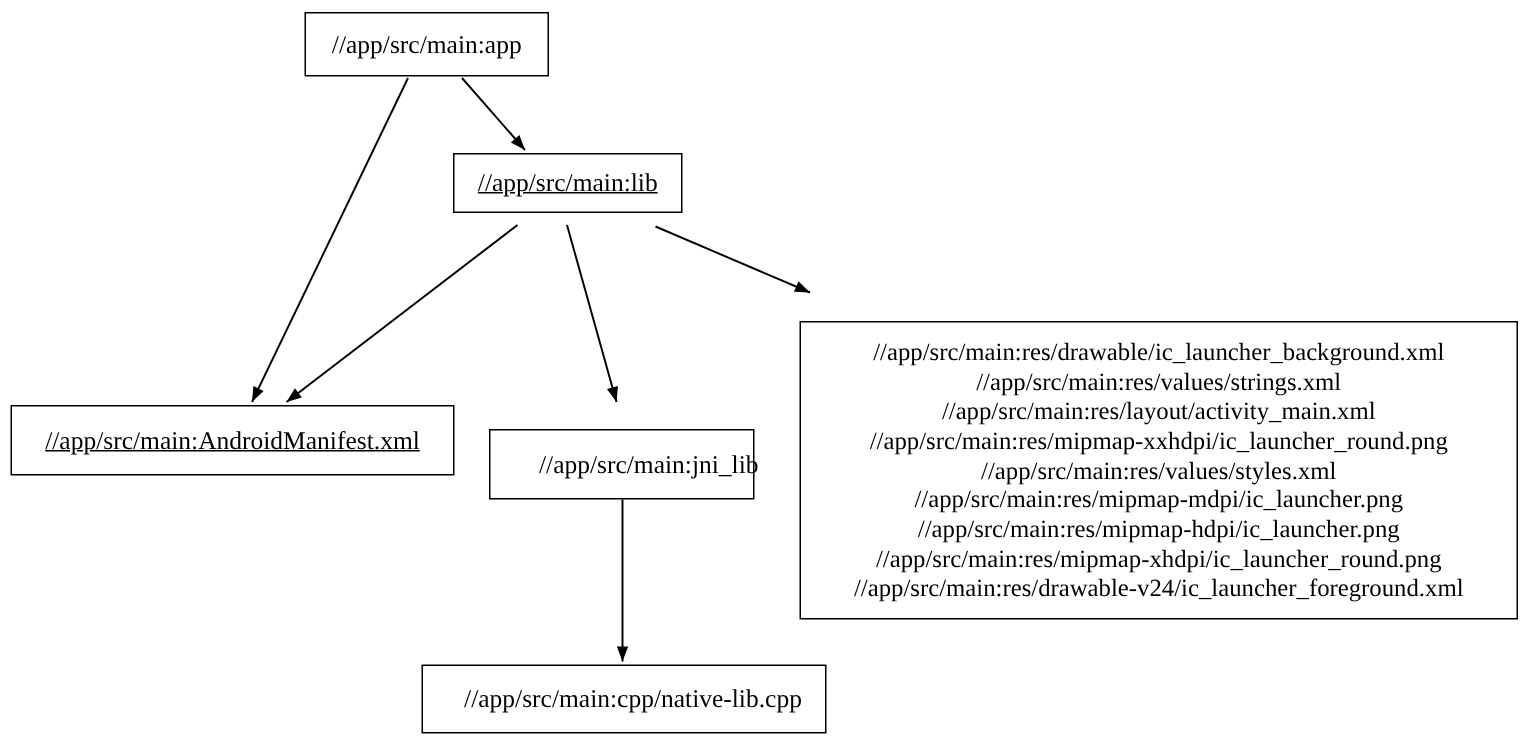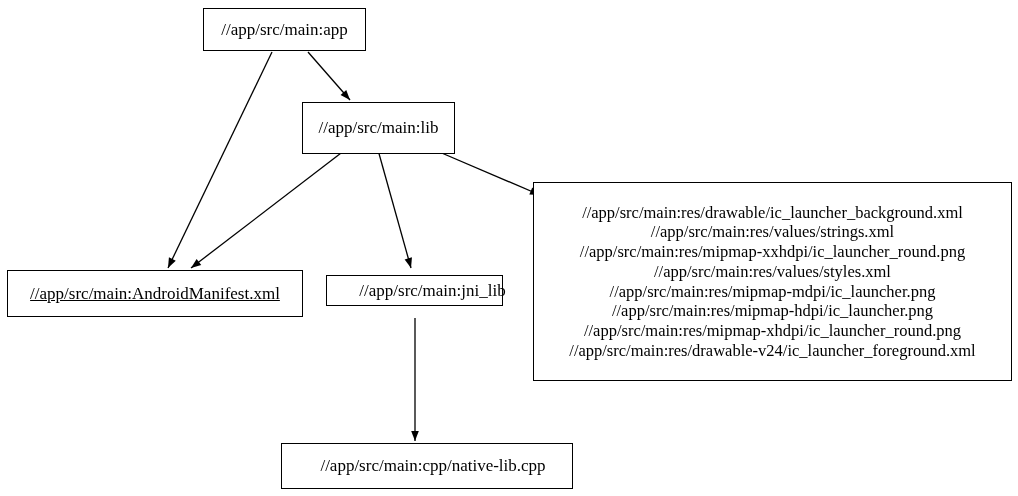--- a/index.html
+++ b/index.html
@@ -36,25 +36,25 @@
   }
   .node.multi {
     flex-direction: column;
     line-height: 19.7px;
     font-size: 16.5px;
   }
   .node-line {
     display: block;
   }
   #node-app            { left: 203px; top: 8px;   width: 163px; height: 43px; }
-  #node-lib            { left: 302px; top: 102px; width: 153px; height: 52px; }
+  #node-lib            { left: 302px; top: 102px; width: 153px; height: 40px; text-decoration: underline; }
   #node-android-manifest { left: 7px; top: 270px; width: 296px; height: 47px; text-decoration: underline; }
-  #node-jni-lib        { left: 326px; top: 275px; width: 177px; height: 31px; padding-left: 36px; }
-  #node-res-group      { left: 533px; top: 182px; width: 479px; height: 199px; }
-  #node-native-lib-cpp { left: 281px; top: 443px; width: 292px; height: 46px; padding-left: 12px; }
+  #node-jni-lib        { left: 326px; top: 286px; width: 177px; height: 47px; padding-left: 36px; }
+  #node-res-group      { left: 533px; top: 214px; width: 479px; height: 199px; }
+  #node-native-lib-cpp { left: 281px; top: 443px; width: 270px; height: 46px; padding-left: 12px; }
   #edges-layer {
     position: absolute;
     left: 0; top: 0;
     z-index: 1;
     pointer-events: none;
   }
   #edges-layer line {
     stroke: #000000;
     stroke-width: 1.3;
   }
@@ -90,20 +90,21 @@
     <span class="node-line">//app/src/main:AndroidManifest.xml</span>
   </div>
 
   <div class="node" id="node-jni-lib">
     <span class="node-line">//app/src/main:jni_lib</span>
   </div>
 
   <div class="node multi" id="node-res-group">
     <span class="node-line">//app/src/main:res/drawable/ic_launcher_background.xml</span>
     <span class="node-line">//app/src/main:res/values/strings.xml</span>
+    <span class="node-line">//app/src/main:res/layout/activity_main.xml</span>
     <span class="node-line">//app/src/main:res/mipmap-xxhdpi/ic_launcher_round.png</span>
     <span class="node-line">//app/src/main:res/values/styles.xml</span>
     <span class="node-line">//app/src/main:res/mipmap-mdpi/ic_launcher.png</span>
     <span class="node-line">//app/src/main:res/mipmap-hdpi/ic_launcher.png</span>
     <span class="node-line">//app/src/main:res/mipmap-xhdpi/ic_launcher_round.png</span>
     <span class="node-line">//app/src/main:res/drawable-v24/ic_launcher_foreground.xml</span>
   </div>
 
   <div class="node" id="node-native-lib-cpp">
     <span class="node-line">//app/src/main:cpp/native-lib.cpp</span>

